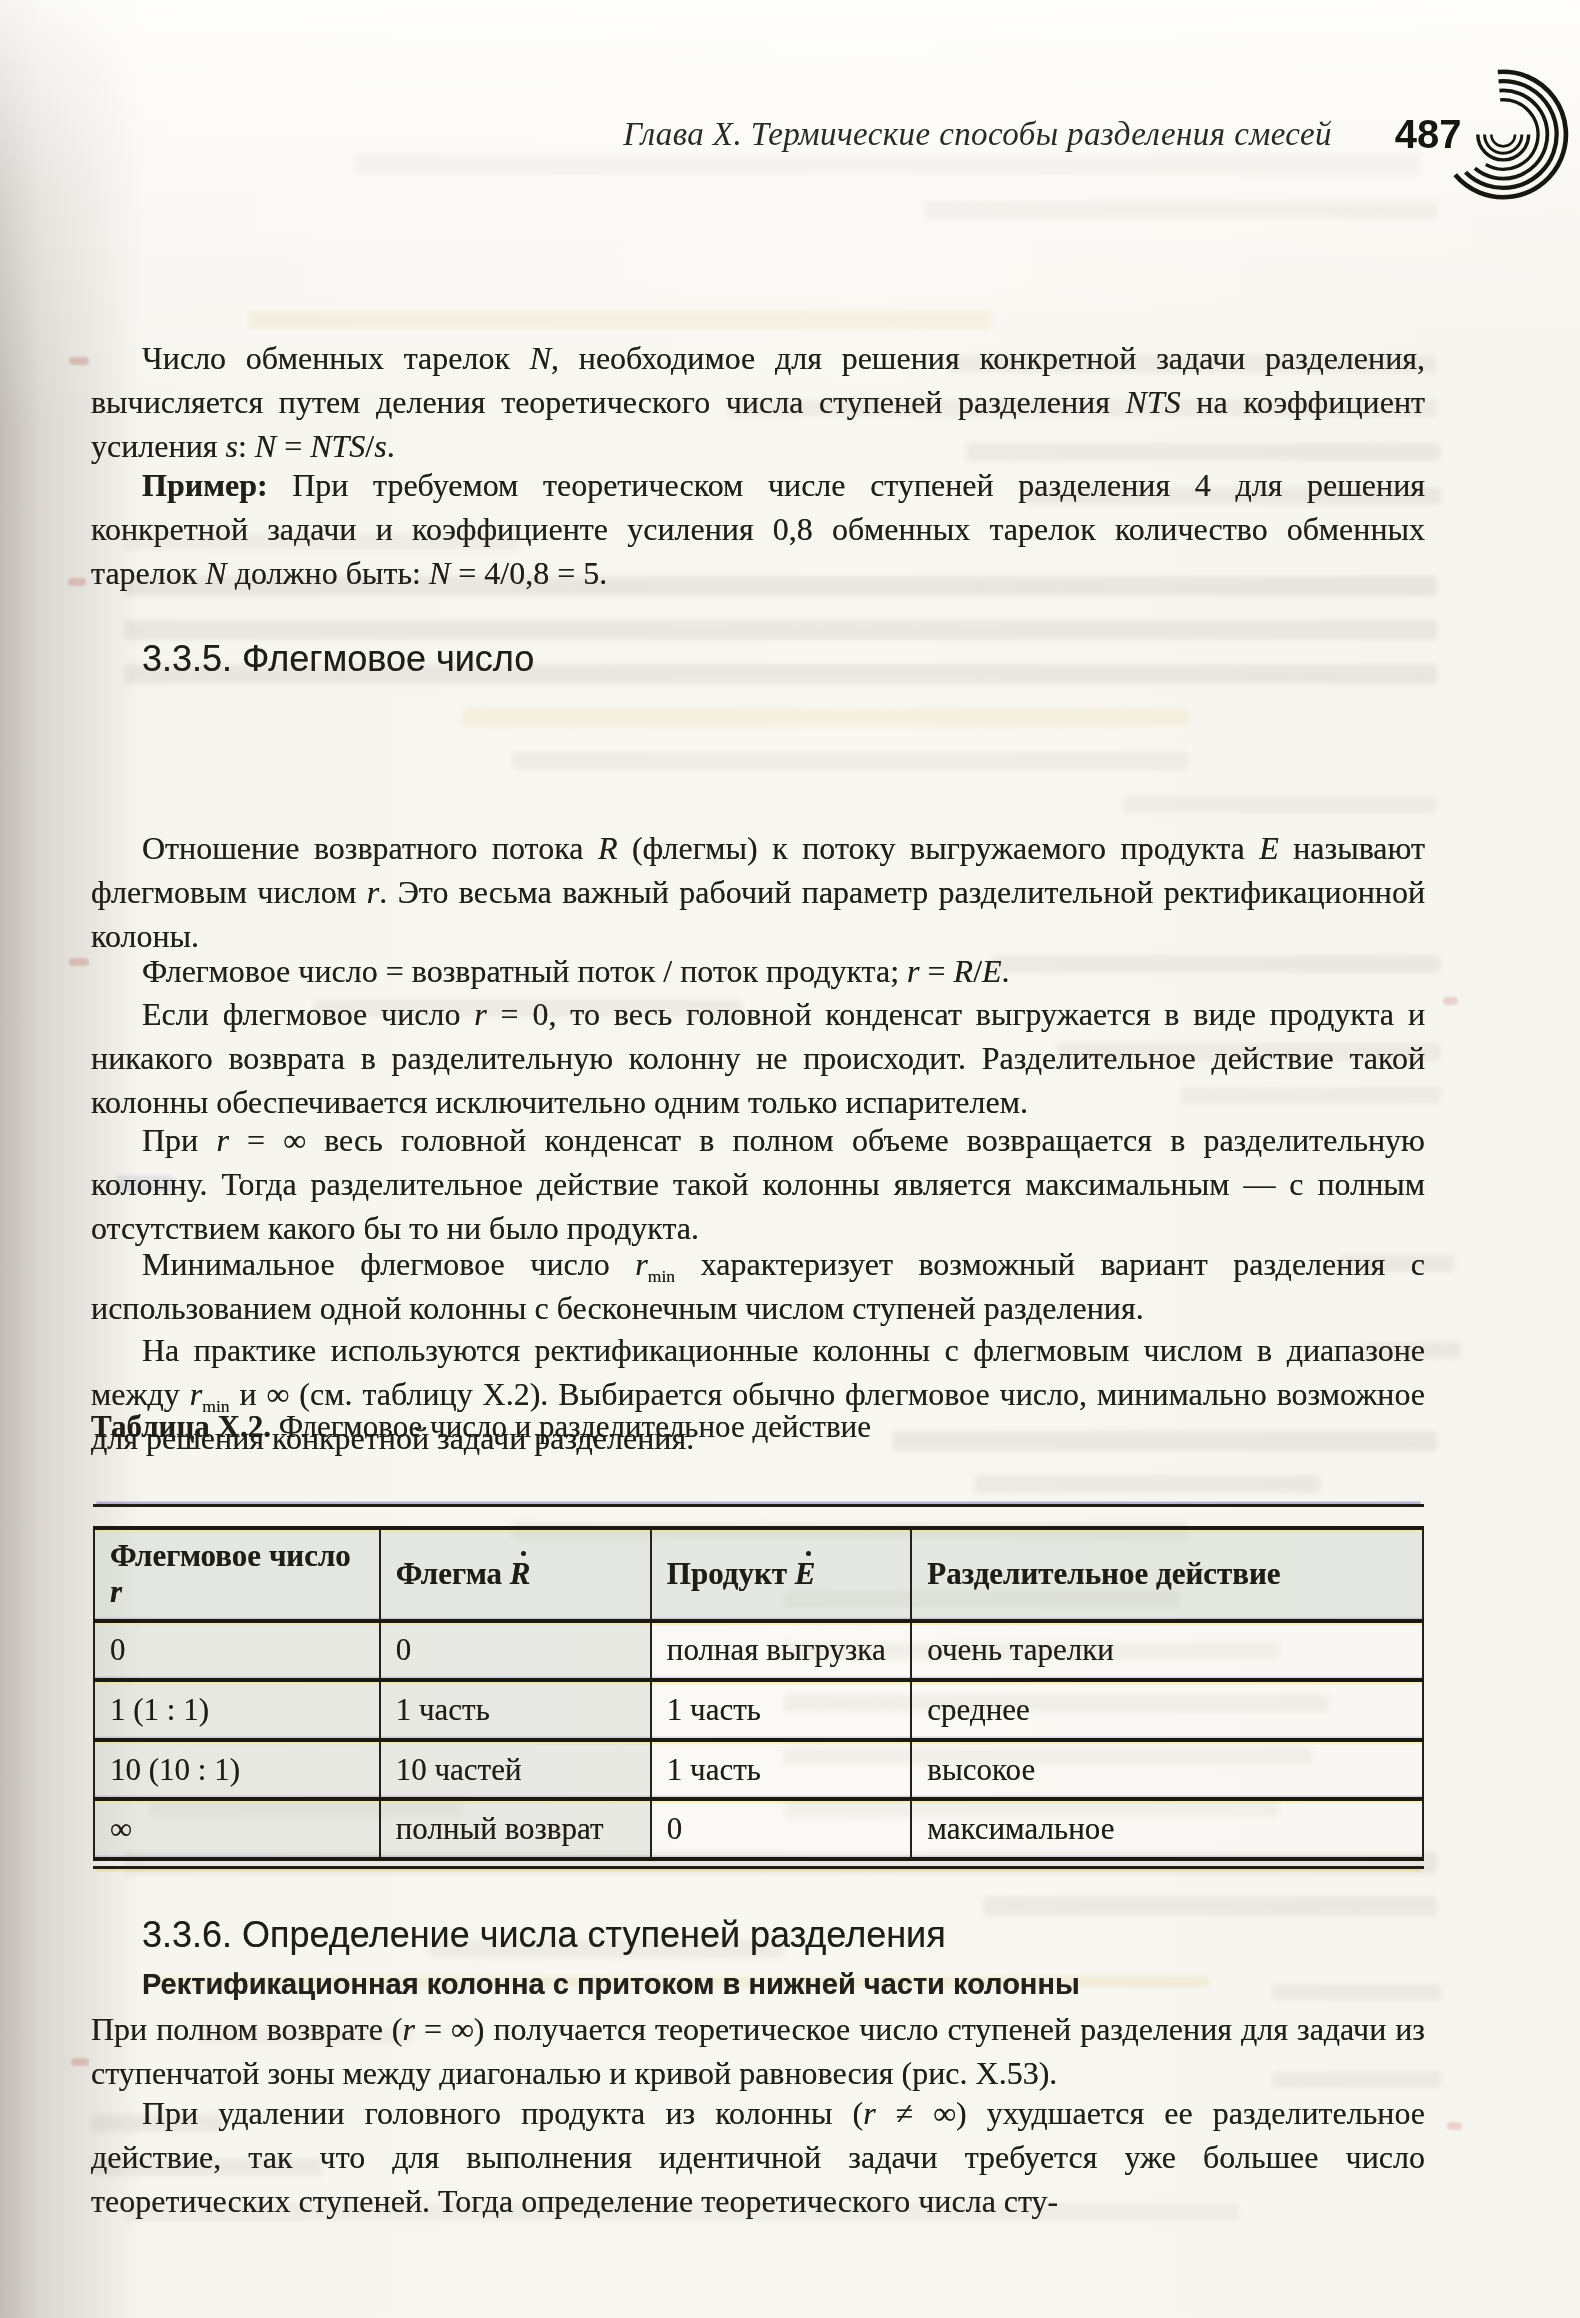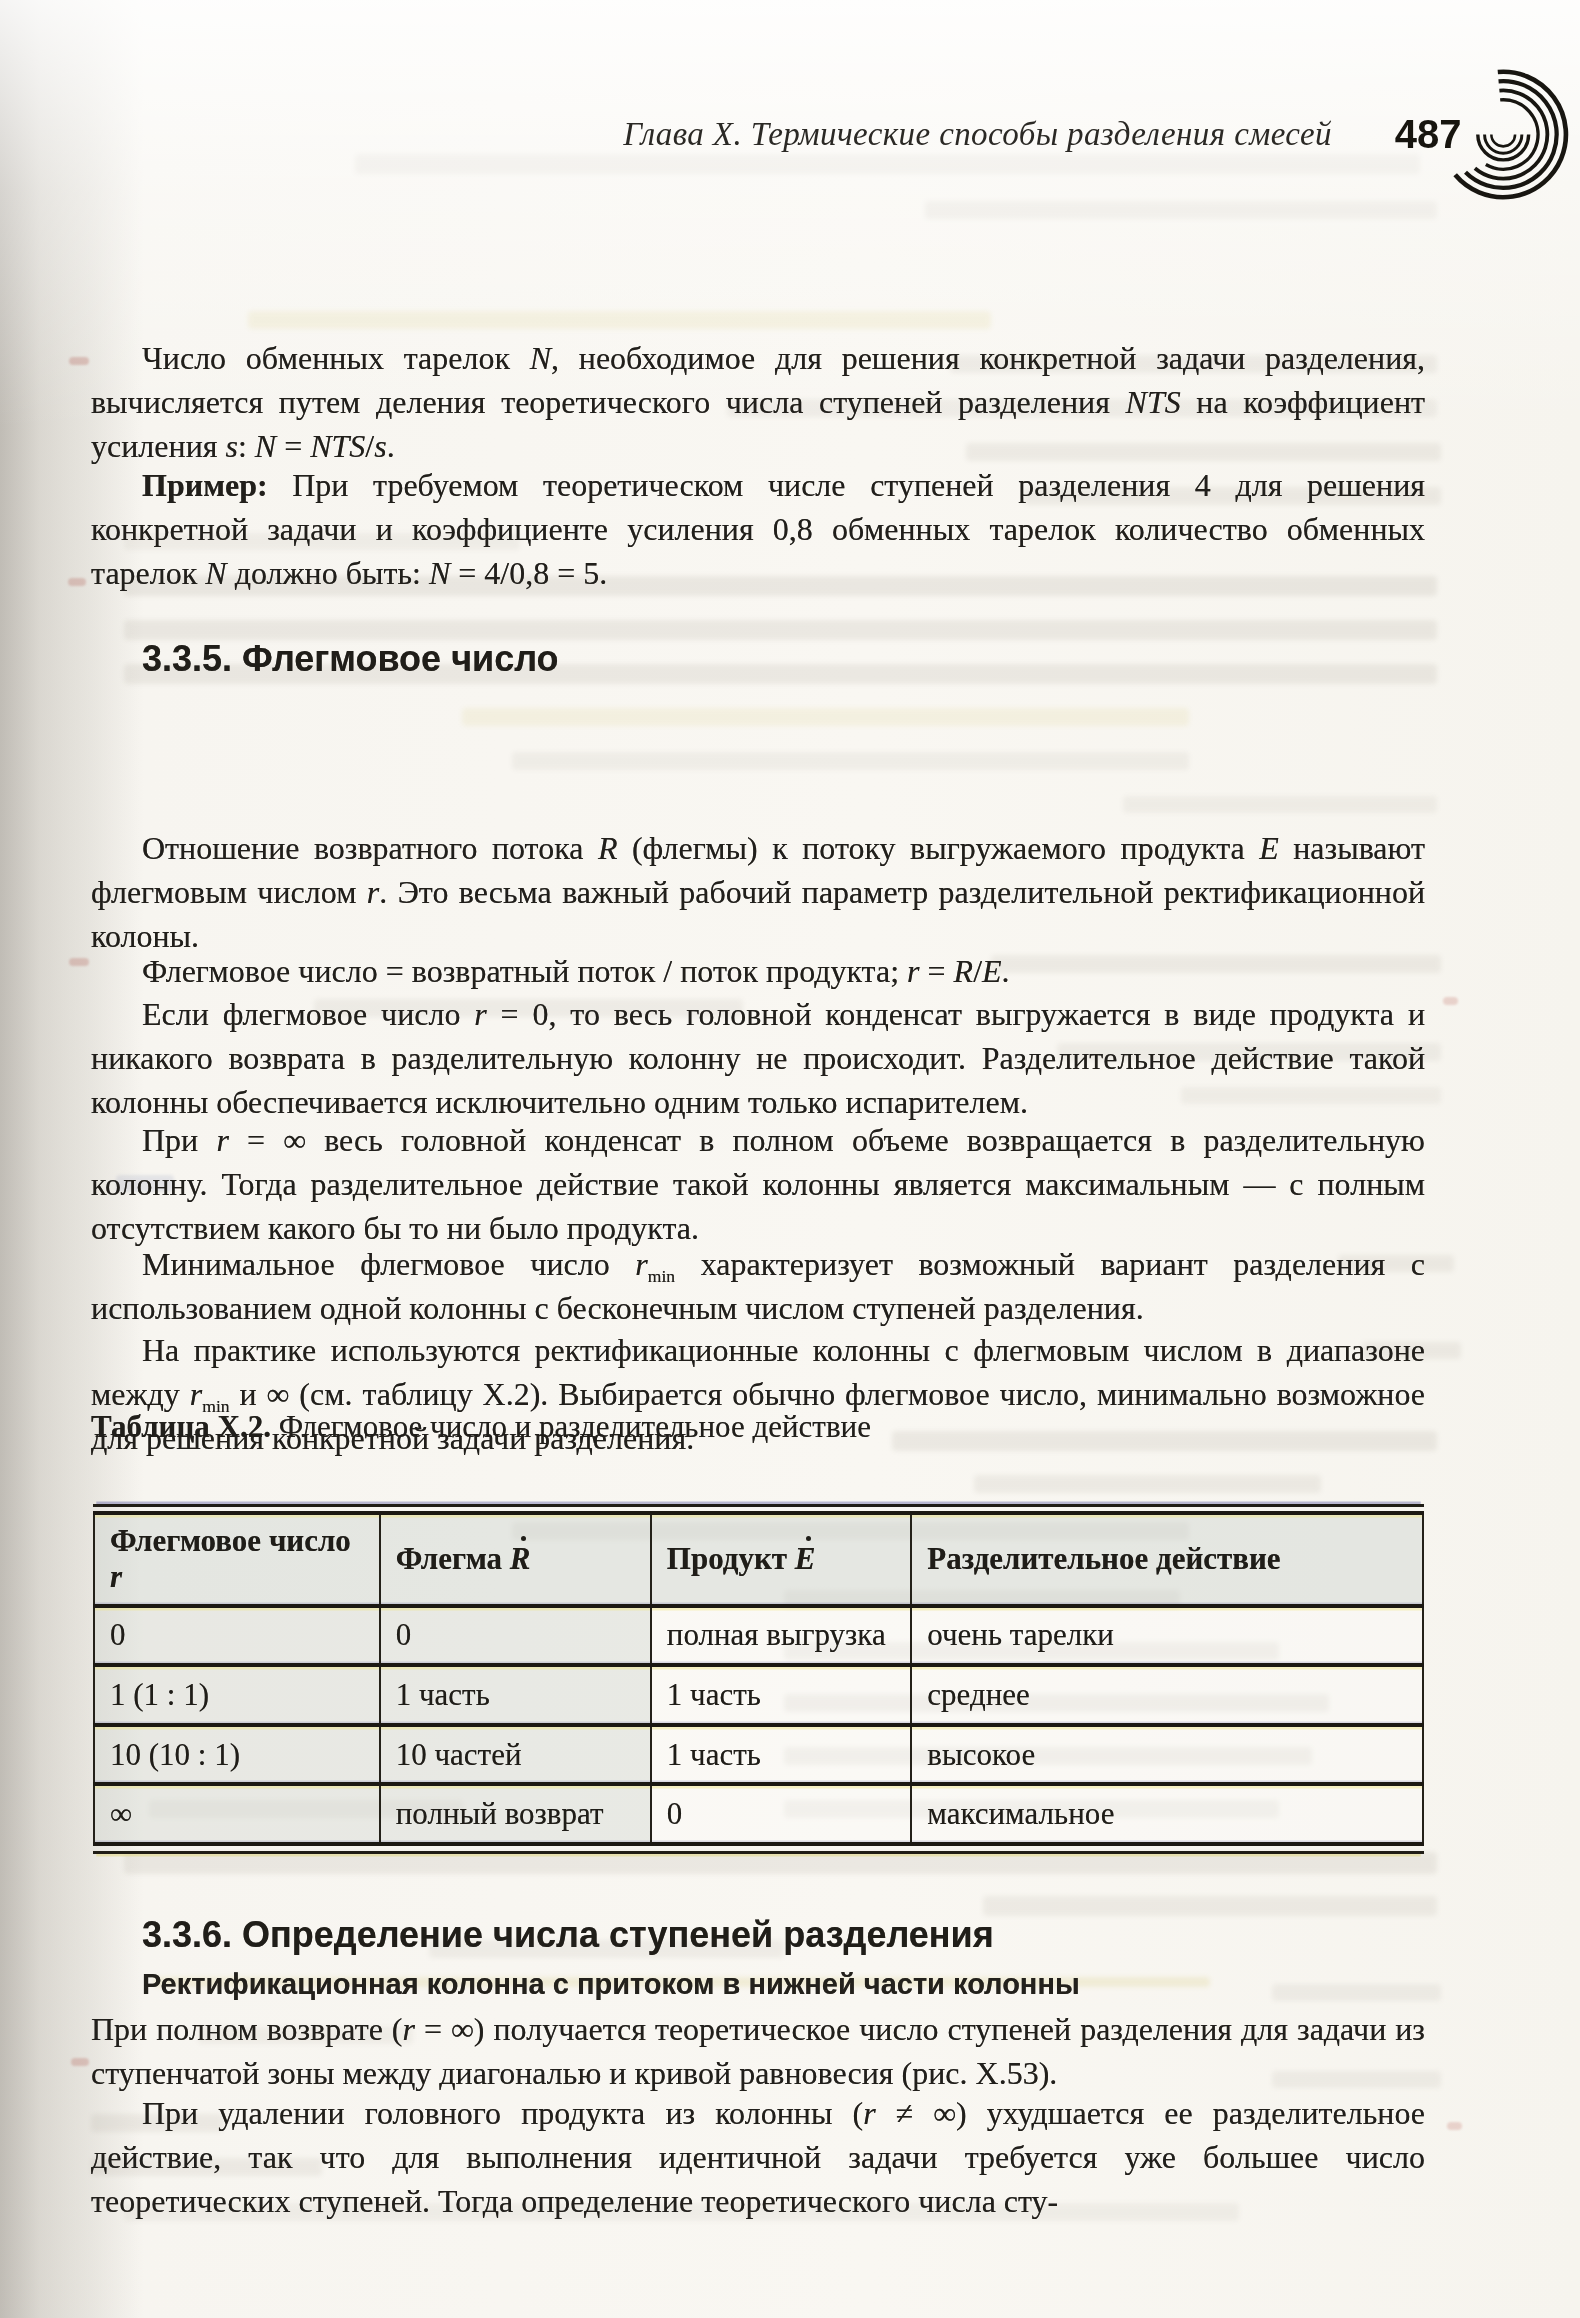--- a/index.html
+++ b/index.html
@@ -49,42 +49,42 @@
 
   .ovd{position:relative;}
   .ovd::after{
     content:"";position:absolute;left:55%;top:-5.8px;width:5px;height:5px;border-radius:50%;
     background:currentColor;
   }
 
   .sec-heading{
     position:absolute;left:142px;z-index:4;
     font-family:"Liberation Sans","DejaVu Sans",sans-serif;
-    font-weight:700;font-size:36px;color:#201e19;
+    font-weight:400;font-size:36px;color:#201e19;
     text-shadow:0 0 0.5px rgba(25,22,18,.6);
     white-space:nowrap;
   }
   .sub-heading{
     position:absolute;left:142px;z-index:4;
     font-family:"Liberation Sans","DejaVu Sans",sans-serif;
     font-weight:700;font-size:29px;color:#23211c;
     text-shadow:0 0 0.4px rgba(25,22,18,.6);
     white-space:nowrap;
   }
 
   .table-caption{
     position:absolute;left:91px;top:1409px;z-index:4;font-size:31px;
     text-shadow:0 0 0.4px rgba(25,22,18,.6);white-space:nowrap;
   }
   .table-caption .cap-label{font-weight:700;}
 
   .tablewrap{
     position:absolute;left:93px;top:1504px;width:1331px;z-index:4;
     border-top:3.3px solid #201d16;border-bottom:3.3px solid #201d16;
-    padding:4px 0 5px 0;
+    padding:19px 0 5px 0;
     box-shadow:0 -5.8px 0 -3.3px rgba(70,70,150,.35),0 5.8px 0 -3.3px rgba(225,210,110,.45);
   }
   table.reflux{
     width:100%;border-collapse:collapse;table-layout:fixed;
     font-size:31px;color:#1f1d18;
   }
   table.reflux td{
     border-left:2.5px solid #242119;border-right:2.5px solid #242119;
     border-top:4.1px solid #1c1913;border-bottom:4.1px solid #1c1913;
     padding:8.3px 15px;height:39px;vertical-align:middle;

